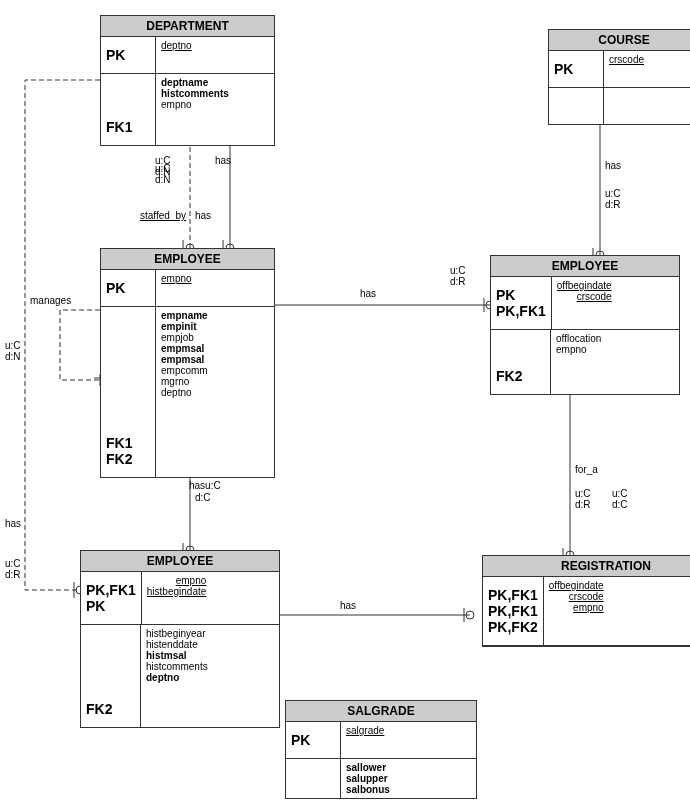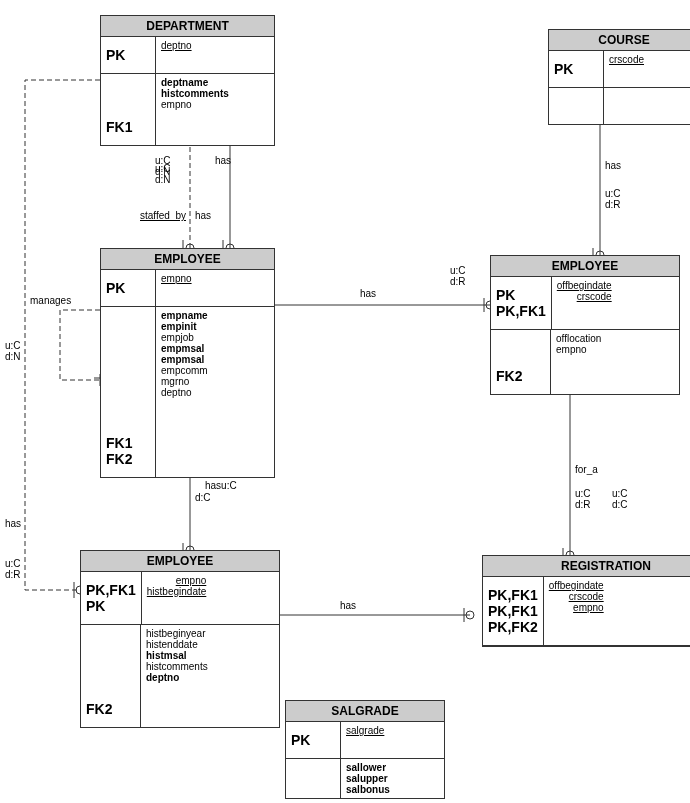--- a/index.html
+++ b/index.html
@@ -150,21 +150,21 @@
   <div class="label-text" style="left:605px; top:160px;">has</div>
   <div class="label-text" style="left:605px; top:188px;">u:C<br>d:R</div>
 
   <div class="label-text" style="left:575px; top:440px;margin-top:24px;">for_a</div>
   <div class="label-text" style="left:575px; top:488px;">u:C<br>d:R</div>
   <div class="label-text" style="left:612px; top:488px;">u:C<br>d:C</div>
 
   <div class="label-text" style="left:30px; top:295px;">manages</div>
   <div class="label-text" style="left:5px; top:340px;">u:C<br>d:N</div>
 
-  <div class="label-text" style="left:205px; top:480px;">hasu:C</div>
+  <div class="label-text" style="left:189px; top:480px;">hasu:C</div>
   <div class="label-text" style="left:195px; top:492px;">d:C</div>
 
   <div class="label-text" style="left:340px; top:600px;">has</div>
 
   <div class="label-text" style="left:5px; top:518px;">has</div>
   <div class="label-text" style="left:5px; top:558px;">u:C<br>d:R</div>
 
   <div class="entity" style="left:100px; top:15px; width:175px;">
     <div class="entity-header">DEPARTMENT</div>
     <div class="entity-top">
@@ -298,21 +298,21 @@
         <span class="pk-label">PK,FK2</span>
       </div>
       <div class="attr-col">
         <span class="attr underline">offbegindate</span>
         <span class="attr underline">crscode</span>
         <span class="attr underline">empno</span>
       </div>
     </div>
   </div>
 
-  <div class="entity" style="left:285px; top:700px; width:160px;">
+  <div class="entity" style="left:285px; top:700px; width:192px;">
     <div class="entity-header">SALGRADE</div>
     <div class="entity-top">
       <div class="pk-col">
         <span class="pk-label">PK</span>
       </div>
       <div class="attr-col">
         <span class="attr underline">salgrade</span>
       </div>
     </div>
     <div class="entity-bottom">

